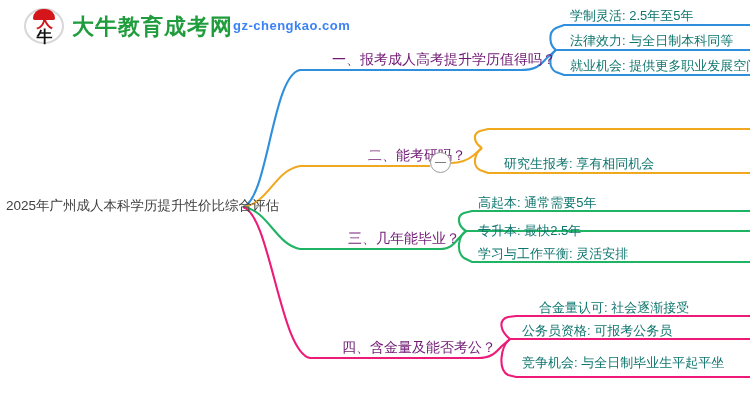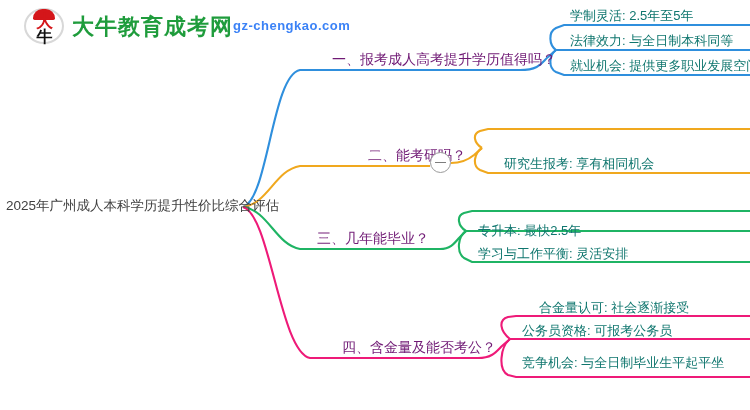--- a/index.html
+++ b/index.html
@@ -188,21 +188,22 @@
 
   <div class="node lvl1" style="left:332px; top:52px;">一、报考成人高考提升学历值得吗？</div>
   <div class="node lvl2" style="left:570px; top:9px;">学制灵活: 2.5年至5年</div>
   <div class="node lvl2" style="left:570px; top:34px;">法律效力: 与全日制本科同等</div>
   <div class="node lvl2" style="left:570px; top:59px;">就业机会: 提供更多职业发展空间</div>
 
   <div class="node lvl1" style="left:332px; top:148px;margin-left:36px;">二、能考研吗？</div>
   <div id="toggle-b2"></div>
   <div class="node lvl2" style="left:472px; top:157px;margin-left:32px;">研究生报考: 享有相同机会</div>
 
-  <div class="node lvl1" style="left:317px; top:231px;">三、几年能毕业？</div>
+  <div class="node lvl1" style="left:348px; top:231px;">三、几年能毕业？</div>
+  <div class="node lvl2" style="left:478px; top:196px;">高起本: 通常需要5年</div>
   <div class="node lvl2" style="left:478px; top:224px;">专升本: 最快2.5年</div>
   <div class="node lvl2" style="left:478px; top:247px;">学习与工作平衡: 灵活安排</div>
 
   <div class="node lvl1" style="left:342px; top:340px;">四、含金量及能否考公？</div>
   <div class="node lvl2" style="left:539px; top:301px;">合金量认可: 社会逐渐接受</div>
   <div class="node lvl2" style="left:522px; top:324px;">公务员资格: 可报考公务员</div>
   <div class="node lvl2" style="left:522px; top:356px;text-align:right;">竞争机会: 与全日制毕业生平起平坐</div>
 
 </div>
 

